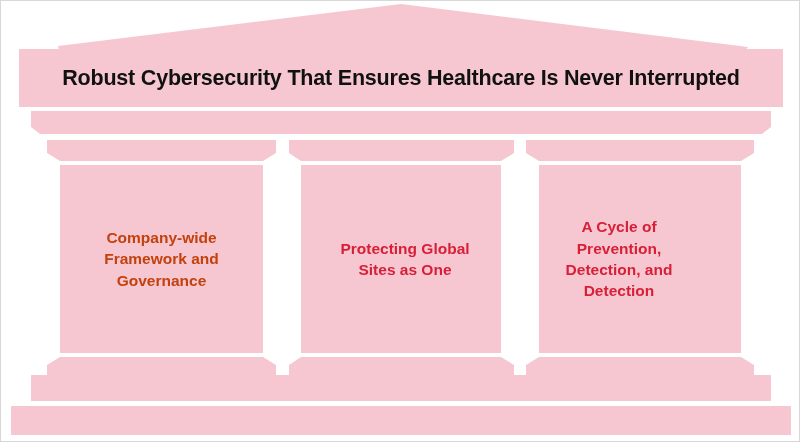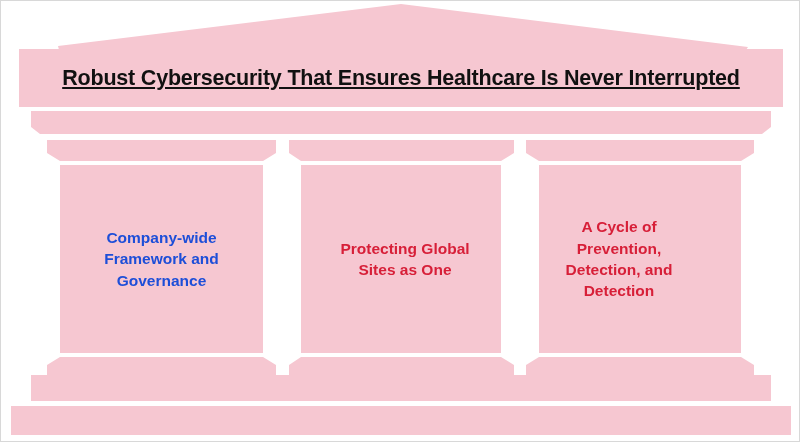--- a/index.html
+++ b/index.html
@@ -75,23 +75,23 @@
       <rect x="300" y="164" width="200" height="188"></rect>
       <rect x="538" y="164" width="202" height="188"></rect>
       <polygon points="59,356 262,356 275,364 275,377 46,377 46,364"></polygon>
       <polygon points="300,356 500,356 513,364 513,377 288,377 288,364"></polygon>
       <polygon points="538,356 740,356 753,364 753,377 525,377 525,364"></polygon>
       <rect x="30" y="374" width="740" height="26"></rect>
       <rect x="10" y="405" width="780" height="29"></rect>
     </g>
   </svg>
 
-  <div class="overlay-text" id="banner-title" style="color: rgb(17, 17, 17); text-decoration: underline;">Robust Cybersecurity That Ensures Healthcare Is Never Interrupted</div>
+  <div class="overlay-text" id="banner-title" style="color: rgb(17, 17, 17);">Robust Cybersecurity That Ensures Healthcare Is Never Interrupted</div>
 
-  <div class="overlay-text pillar-label" id="pillar-label-1" style="color: #1d4ed8;">
+  <div class="overlay-text pillar-label" id="pillar-label-1" style="color: #c2410c;">
     <div>
       <span>Company-wide</span>
       <span>Framework and</span>
       <span>Governance</span>
     </div>
   </div>
 
   <div class="overlay-text pillar-label" id="pillar-label-2" style="color: rgb(215, 31, 56);">
     <div>
       <span>Protecting Global</span>

